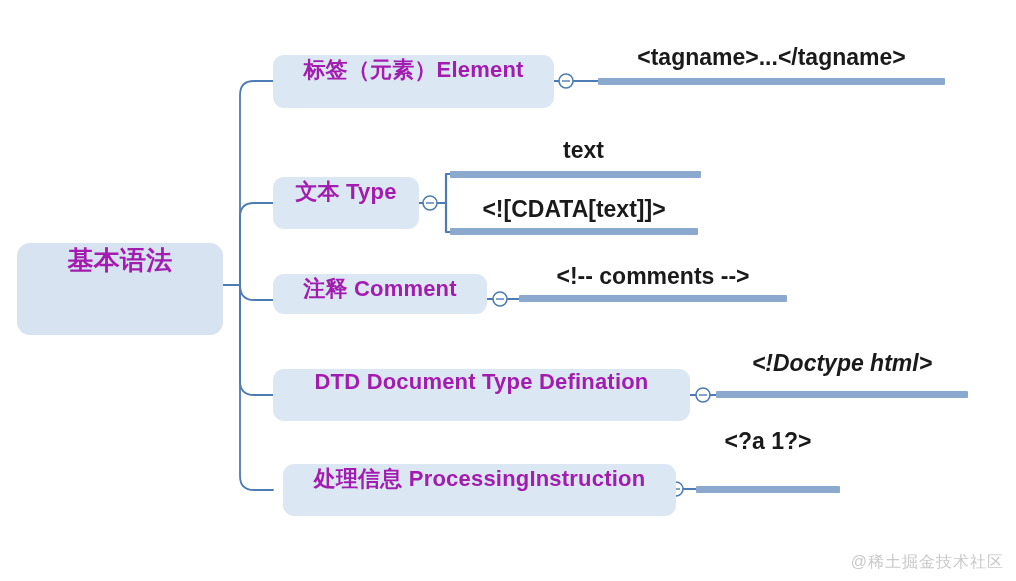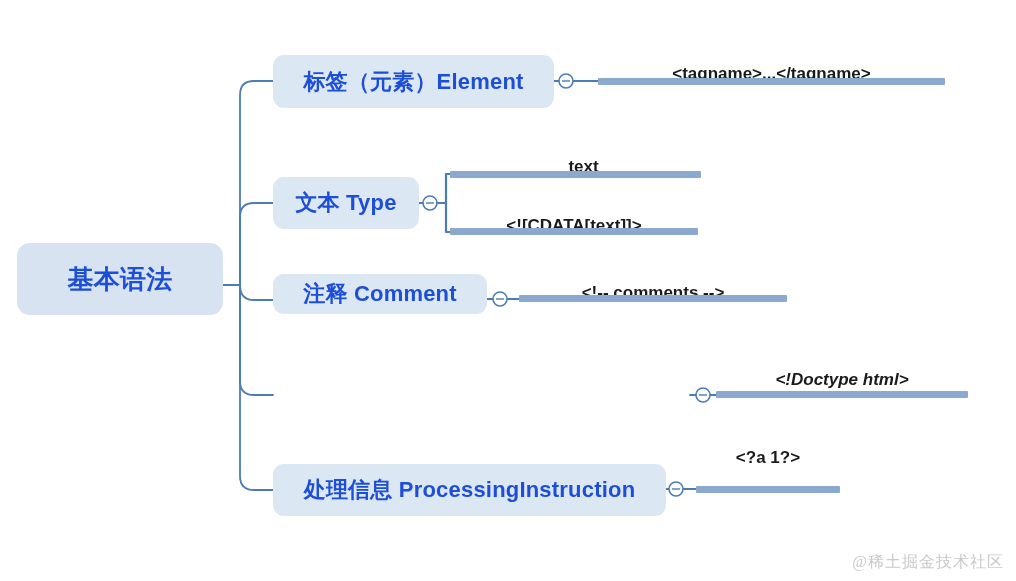--- a/index.html
+++ b/index.html
@@ -2,35 +2,34 @@
 <html><head>
 <meta charset="utf-8">
 <style>
   html,body{margin:0;padding:0;background:#ffffff;}
   .canvas{
     position:relative;width:1016px;height:581px;background:#ffffff;overflow:hidden;
     font-family:"Liberation Sans","DejaVu Sans",sans-serif;
   }
   svg.wires{position:absolute;left:0;top:0;width:1016px;height:581px;}
   .topic{
-    position:absolute;display:flex;align-items:center;justify-content:center;
-    background:#dce7f4;border-radius:11px;color:#1d4ed8;font-weight:600;
+    position:absolute;display:flex;justify-content:center;
+    background:#dce7f4;border-radius:11px;color:#a21caf;font-weight:600;
     font-size:22px;letter-spacing:.2px;box-sizing:border-box;
   }
   .topic.root{background:#d7e3f1;font-size:26px;border-radius:13px;}
   .childtopic{position:absolute;}
   .childlabel{
     position:absolute;text-align:center;color:#1a1a1a;font-weight:700;
-    font-size:17px;white-space:nowrap;margin-top:20px;
+    font-size:23px;white-space:nowrap;
   }
   .bar{position:absolute;height:7px;background:#8ba8cf;border-radius:1px;}
   .watermark{
     position:absolute;right:12px;bottom:8px;color:#c9c9c9;font-size:16px;
     letter-spacing:1px;
-    font-family:Liberation Serif, serif;
   }
 </style>
 </head>
 <body>
 
 <div class="canvas">
 
   <svg class="wires" viewBox="0 0 1016 581" fill="none">
 
     <g stroke="#4d7cb5" stroke-width="1.8" fill="none" stroke-linecap="round">
@@ -65,38 +64,41 @@
     <g>
       <circle cx="703" cy="395" r="7" fill="#ffffff" stroke="#4d7cb5" stroke-width="1.6"></circle>
       <line x1="699" y1="395" x2="707" y2="395" stroke="#4d7cb5" stroke-width="1.4"></line>
     </g>
     <g>
       <circle cx="676" cy="489" r="7" fill="#ffffff" stroke="#4d7cb5" stroke-width="1.6"></circle>
       <line x1="672" y1="489" x2="680" y2="489" stroke="#4d7cb5" stroke-width="1.4"></line>
     </g>
   </svg>
 
-  <div class="topic root" style="left:17px;top:243px;width:206px;height:72px;">
+  <div class="topic root" style="left:17px;top:243px;width:206px;height:92px;">
     <span>基本语法</span>
   </div>
 
   <div class="topic" style="left:273px;top:55px;width:281px;height:53px;">
     <span>标签（元素）Element</span>
   </div>
 
   <div class="topic" style="left:273px;top:177px;width:146px;height:52px;">
     <span>文本 Type</span>
   </div>
 
   <div class="topic" style="left:273px;top:274px;width:214px;height:40px;">
     <span>注释 Comment</span>
   </div>
 
+  <div class="topic" style="left:273px;top:369px;width:417px;height:52px;">
+    <span>DTD Document Type Defination</span>
+  </div>
 
-  <div class="topic" style="left:273px;top:464px;width:393px;height:52px;">
+  <div class="topic" style="left:283px;top:464px;width:393px;height:52px;">
     <span>处理信息 ProcessingInstruction</span>
   </div>
 
   <div class="childtopic">
     <div class="childlabel" style="left:598px;top:44px;width:347px;">&lt;tagname&gt;...&lt;/tagname&gt;</div>
     <div class="bar" style="left:598px;top:78px;width:347px;"></div>
   </div>
 
   <div class="childtopic">
     <div class="childlabel" style="left:458px;top:137px;width:251px;">text</div>

